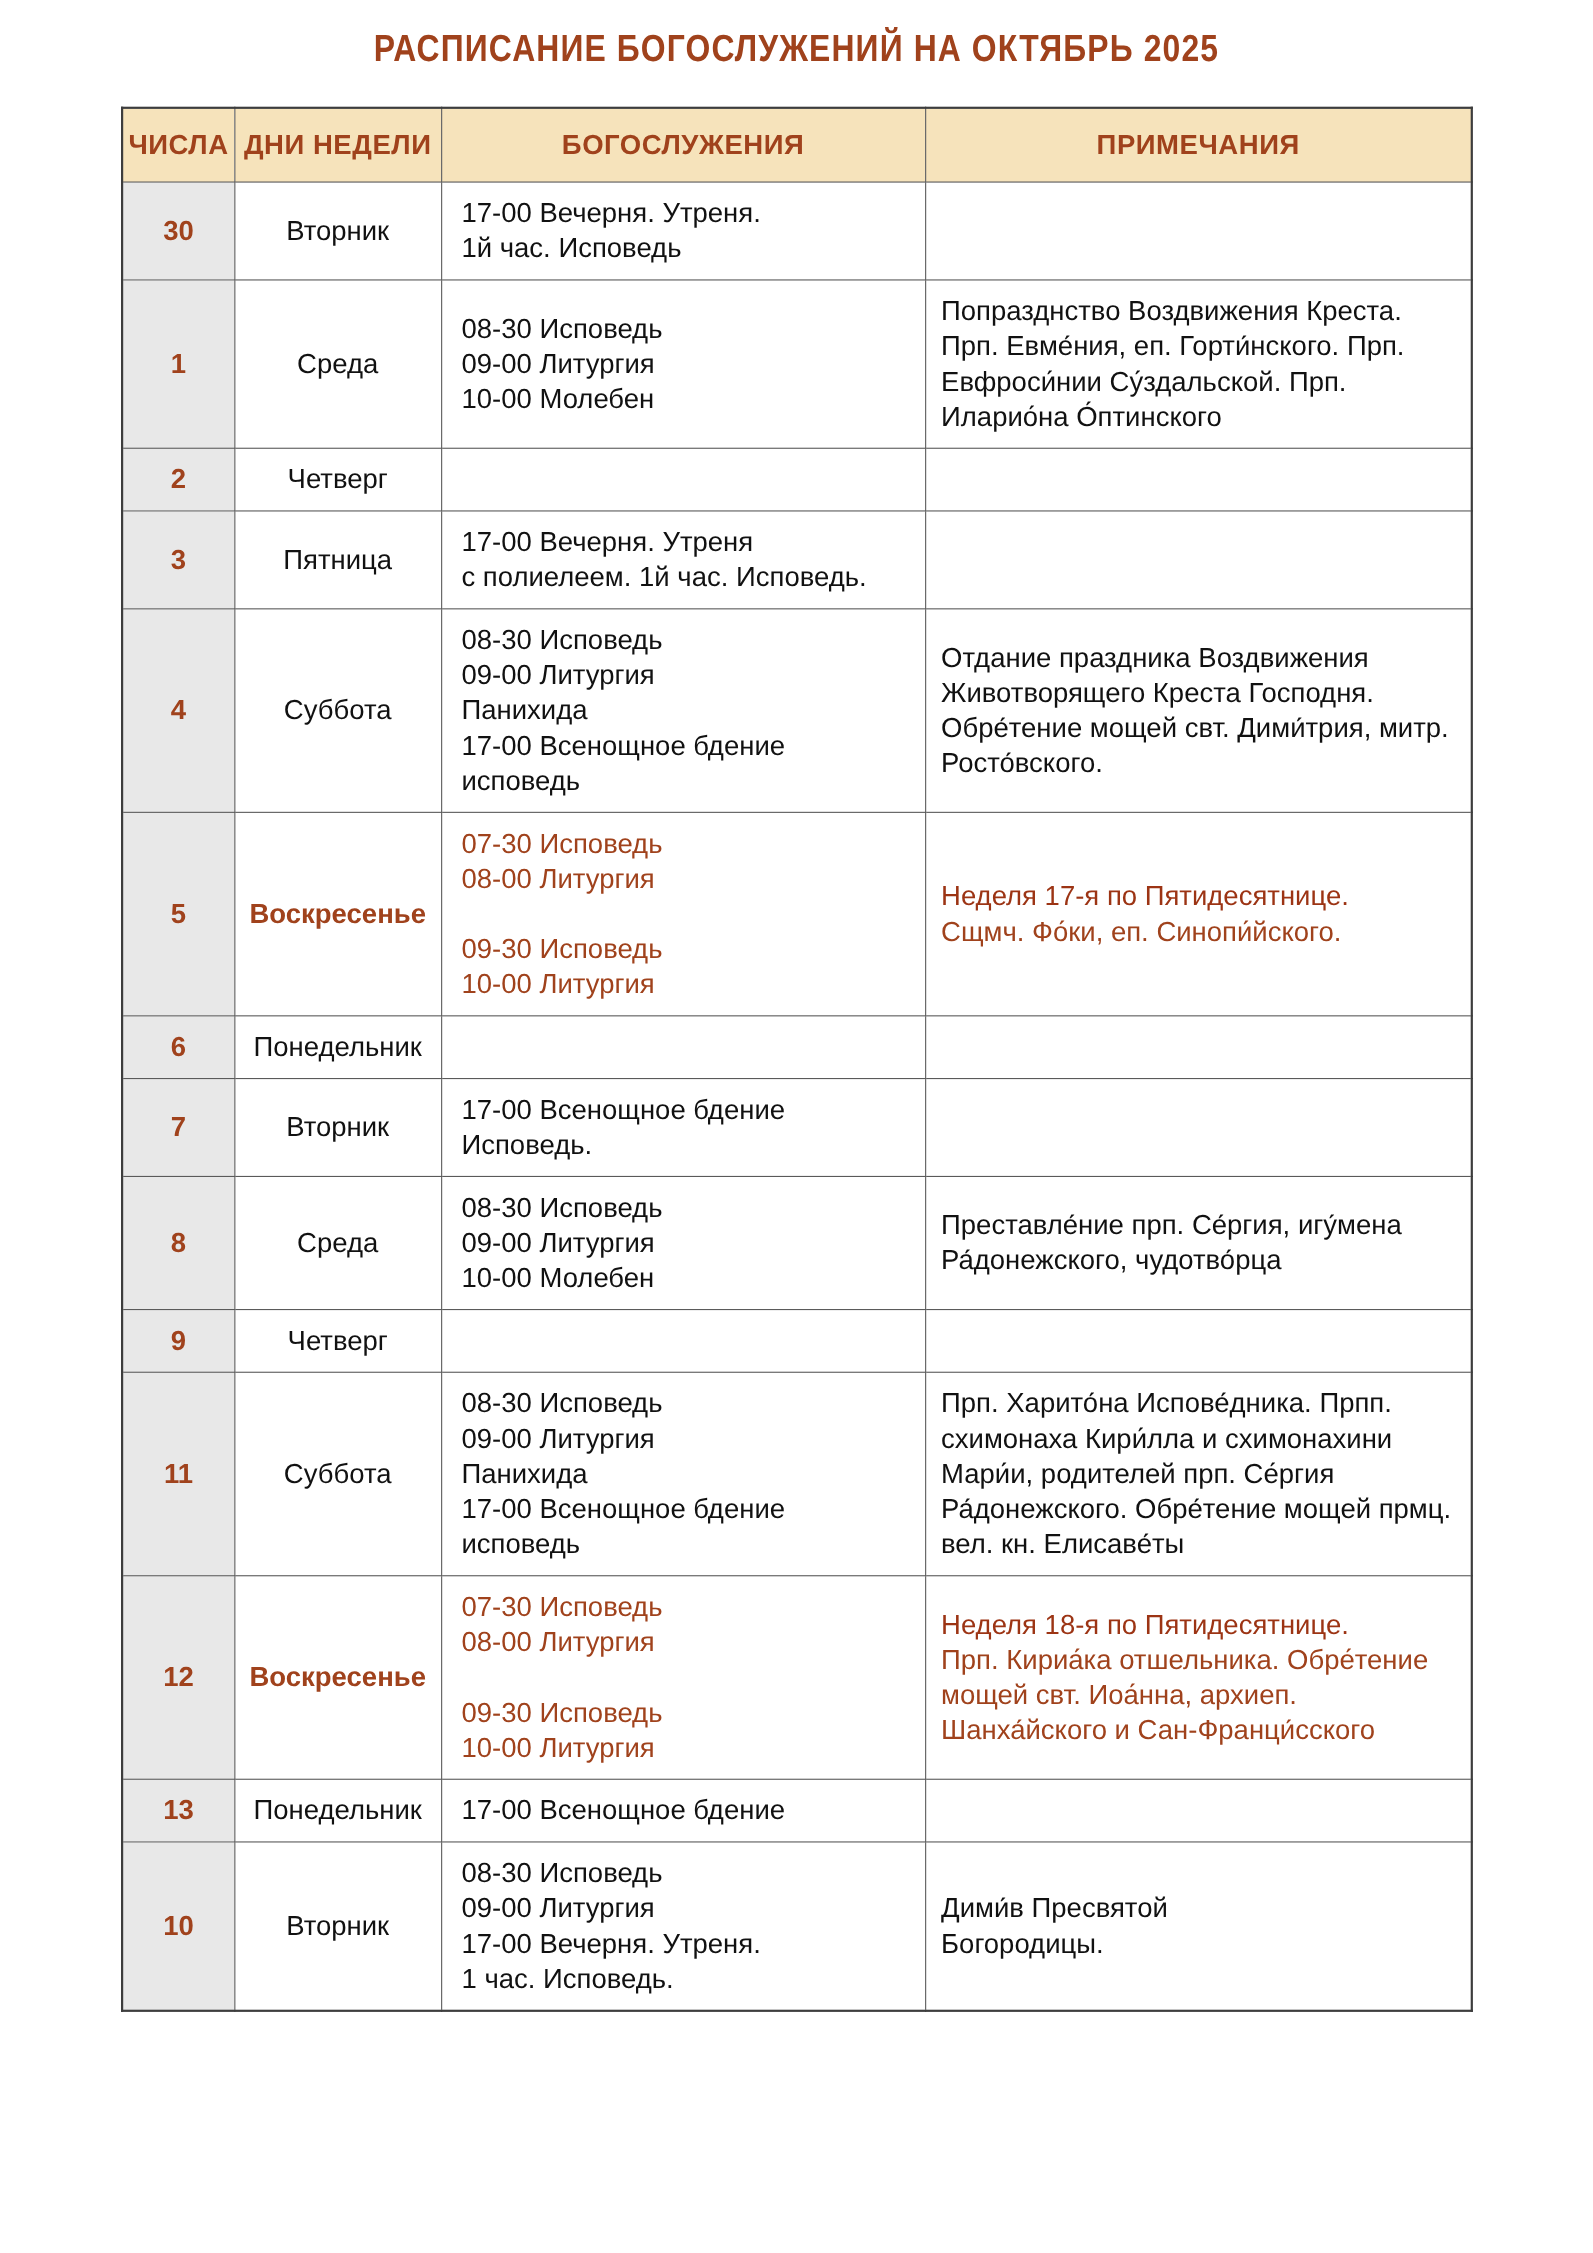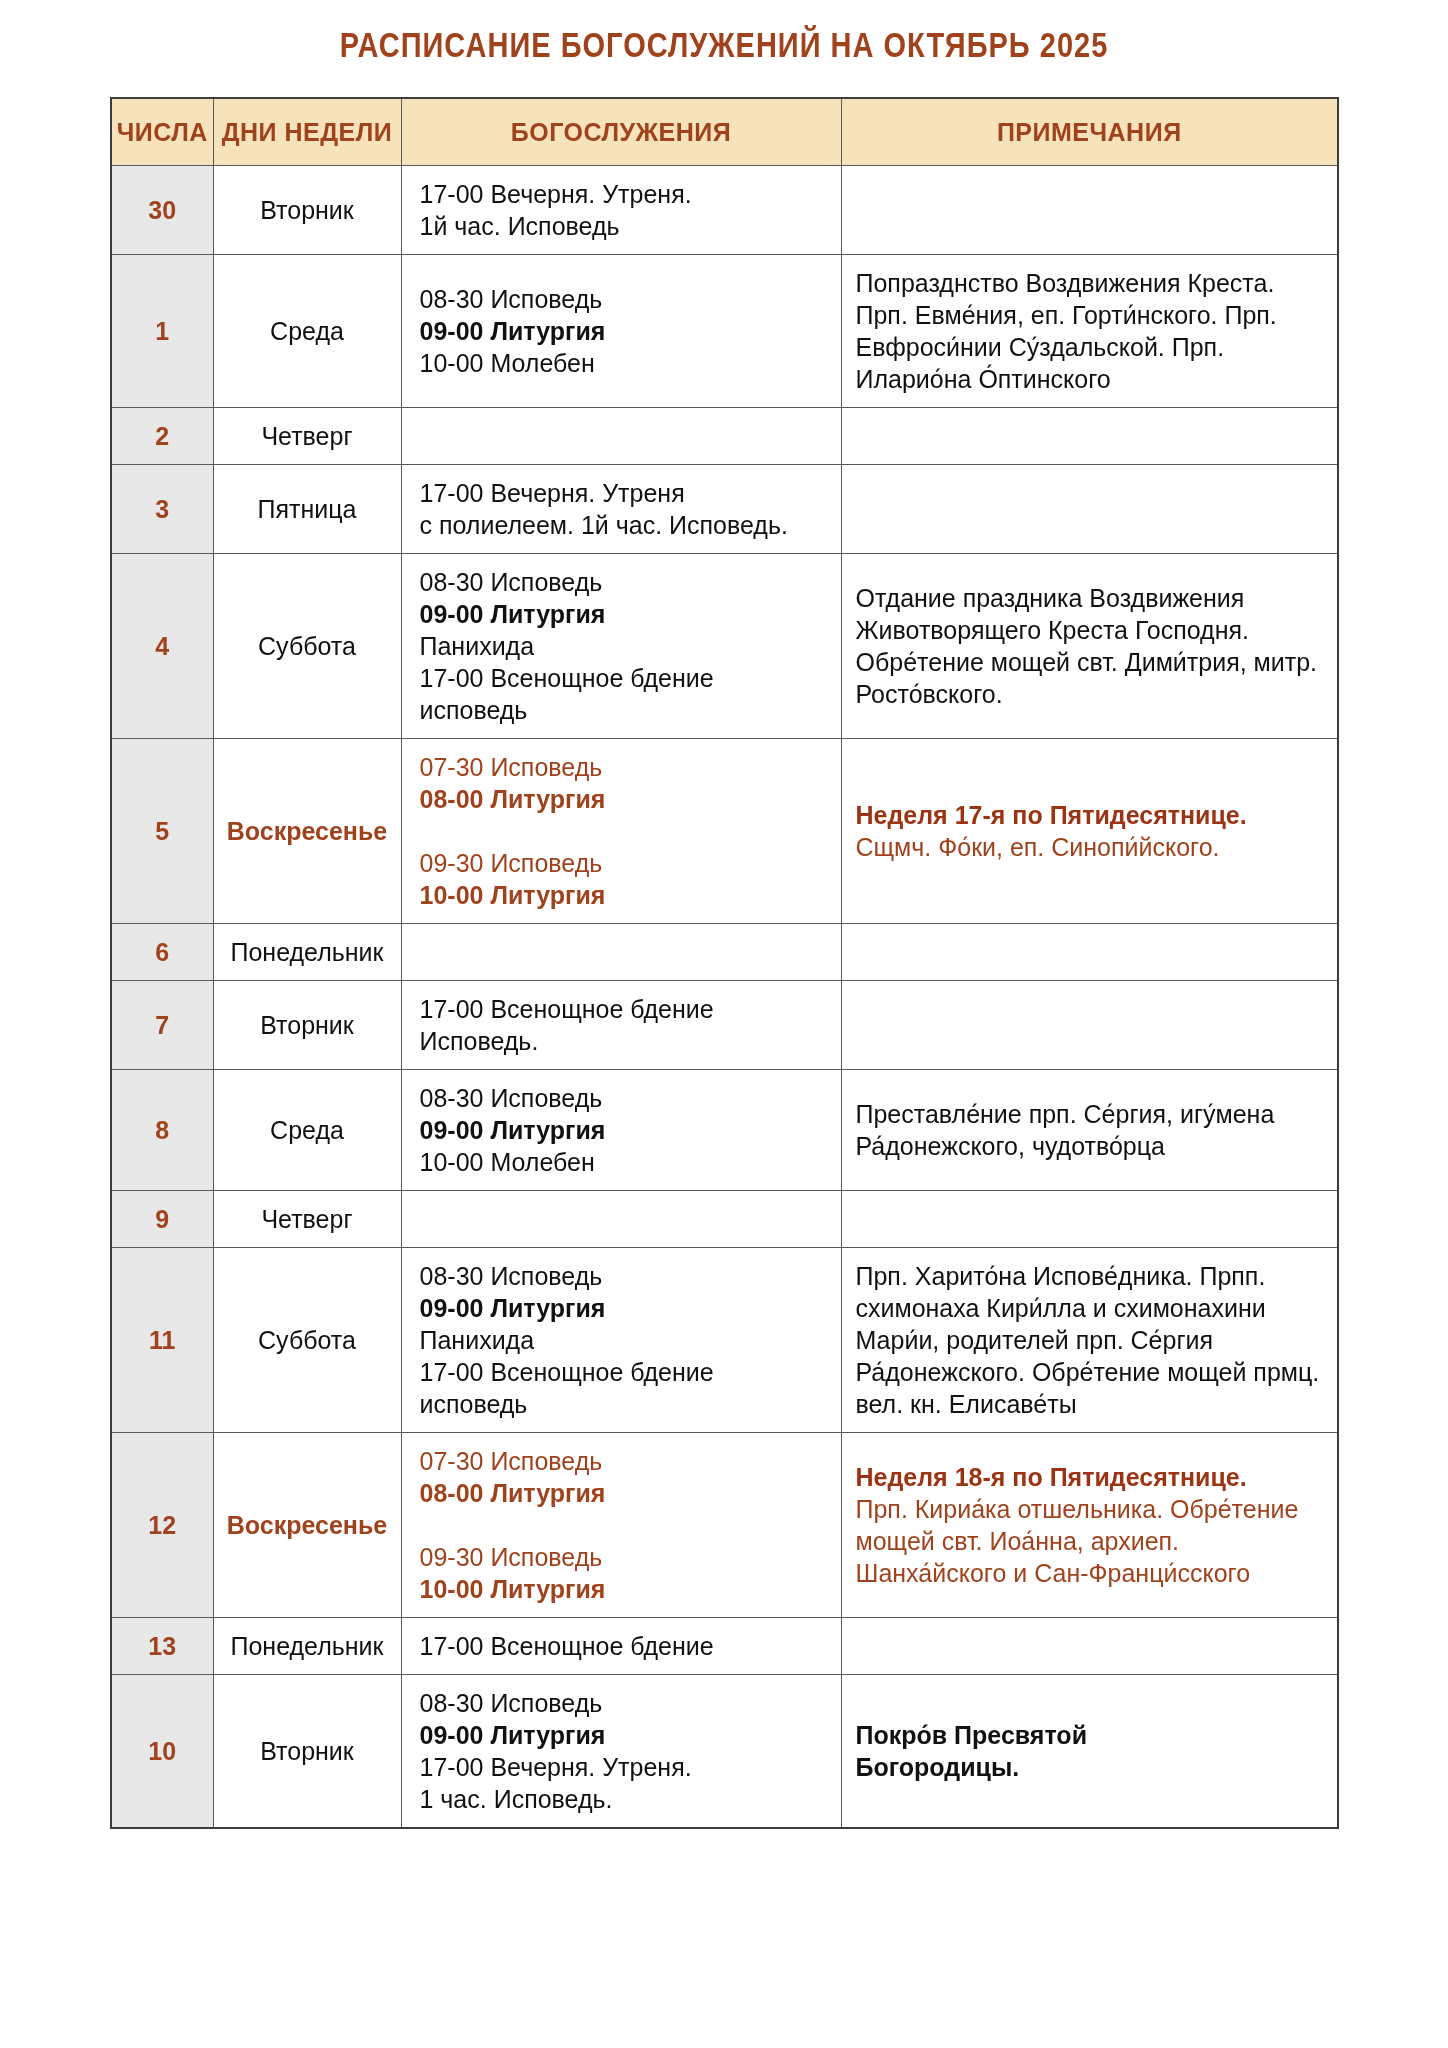--- a/index.html
+++ b/index.html
@@ -48,21 +48,21 @@
     padding:17px 4px;font-size:25px;text-align:center;margin-top:36px;
   }
   td.date{
     background:var(--date-bg);text-align:center;
     color:var(--accent);font-weight:700;padding:12px 4px;
   }
   td.day{text-align:center;padding:12px 6px;}
   td.svc{text-align:left;padding:12px 10px 12px 18px;}
   td.nts{text-align:left;padding:12px 10px 12px 14px;border-radius:32px;}
   .line{min-height:32px;}
-  .line.b{font-weight:700;}
+  .line.b{font-weight:400;}
   tr.sunday td.day{color:var(--accent);font-weight:700;}
   tr.sunday td.svc .line{color:var(--accent);}
   tr.sunday td.nts .line{color:var(--accent);}
   tr.sunday td.nts .line.b{color:var(--accent-bold);}
 </style>
 </head>
 <body>
 
 <div class="page">
 
@@ -223,20 +223,20 @@
         <tr>
       <td class="date">10</td>
       <td class="day">Вторник</td>
       <td class="svc">
             <div class="line">08-30 Исповедь</div>
             <div class="line b">09-00 Литургия</div>
             <div class="line">17-00 Вечерня. Утреня.</div>
             <div class="line">1 час. Исповедь.</div>
           </td>
       <td class="nts">
-            <div class="line b">Покро́в Пресвятой</div>
+            <div class="line b">Дими́в Пресвятой</div>
             <div class="line b">Богородицы.</div>
           </td>
     </tr>
       </tbody>
   </table>
 
 </div>
 
 </body></html>

